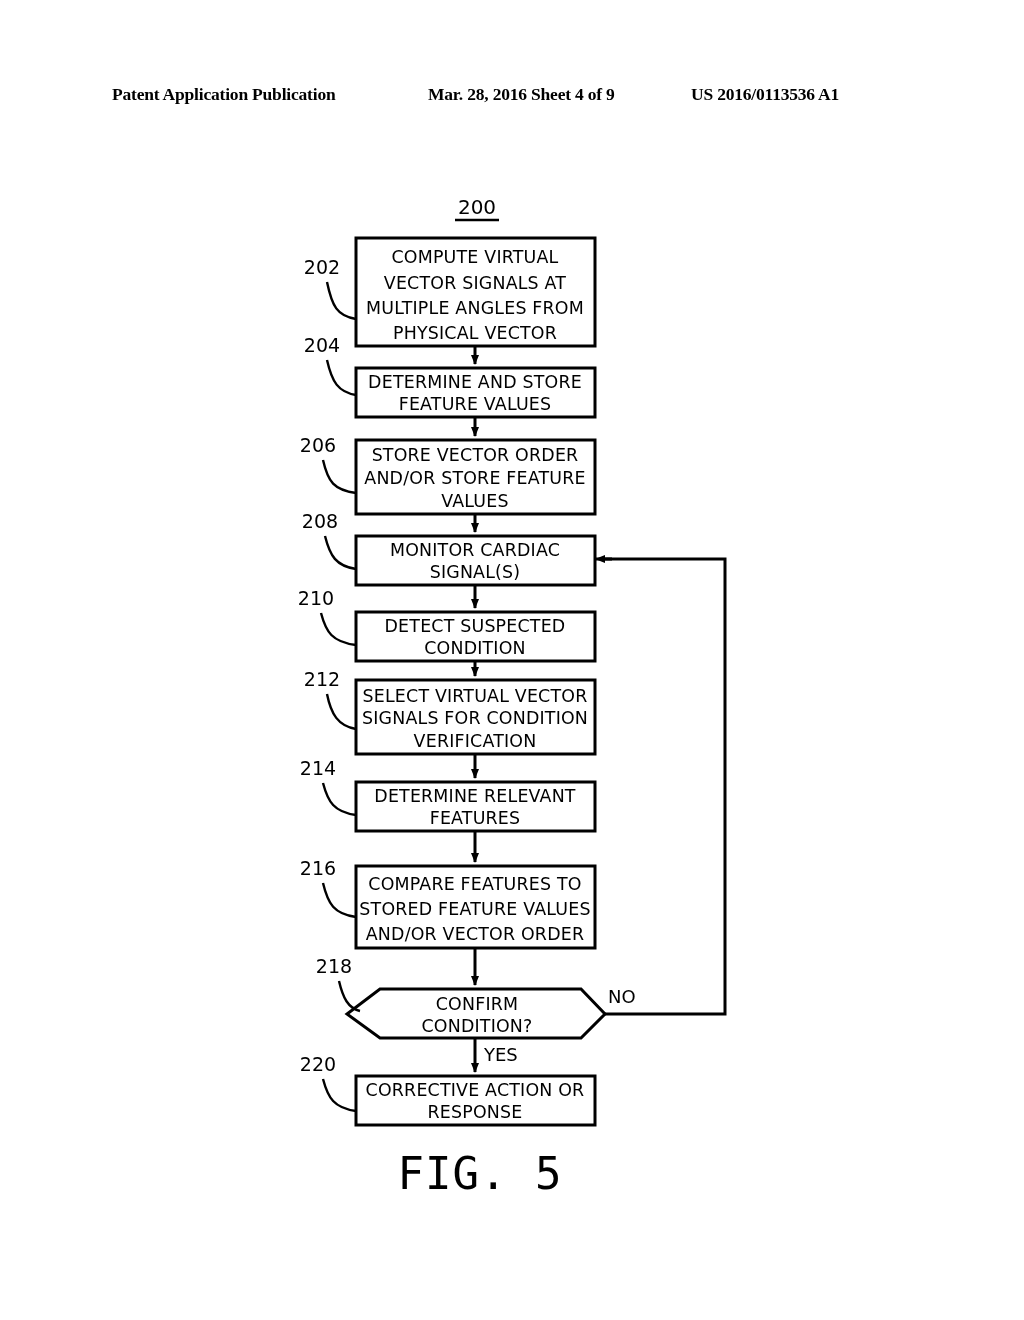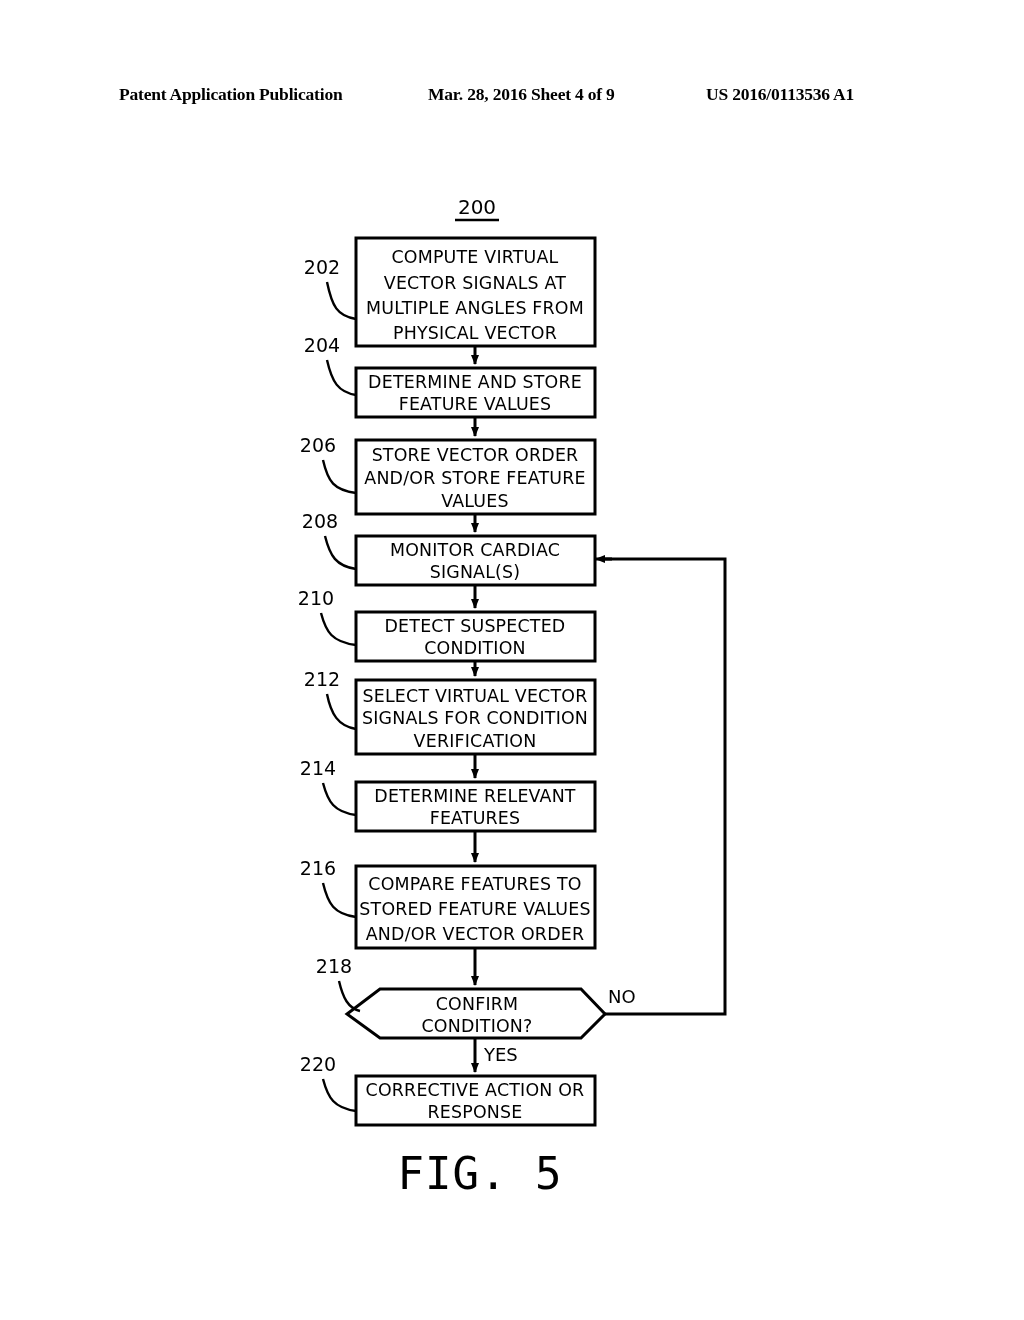--- a/index.html
+++ b/index.html
@@ -24,23 +24,23 @@
     width: 1024px;
     height: 30px;
     display: flex;
     align-items: baseline;
     font-family: "Liberation Serif", serif;
     font-weight: bold;
     font-size: 17.5px;
     letter-spacing: -0.2px;
     white-space: nowrap;
   }
-  #patent-header .hdr-left   { position: absolute; left: 119px; }
+  #patent-header .hdr-left   { position: absolute; left: 112px; }
   #patent-header .hdr-center { position: absolute; left: 428px; }
-  #patent-header .hdr-right  { position: absolute; left: 706px; text-align: center; }
+  #patent-header .hdr-right  { position: absolute; left: 691px; text-align: center; }
 
   
   #figure-area {
     position: absolute;
     top: 16px; left: 0;
     width: 1024px;
     height: 1320px;
   }
   #flow-svg {
     position: absolute;

